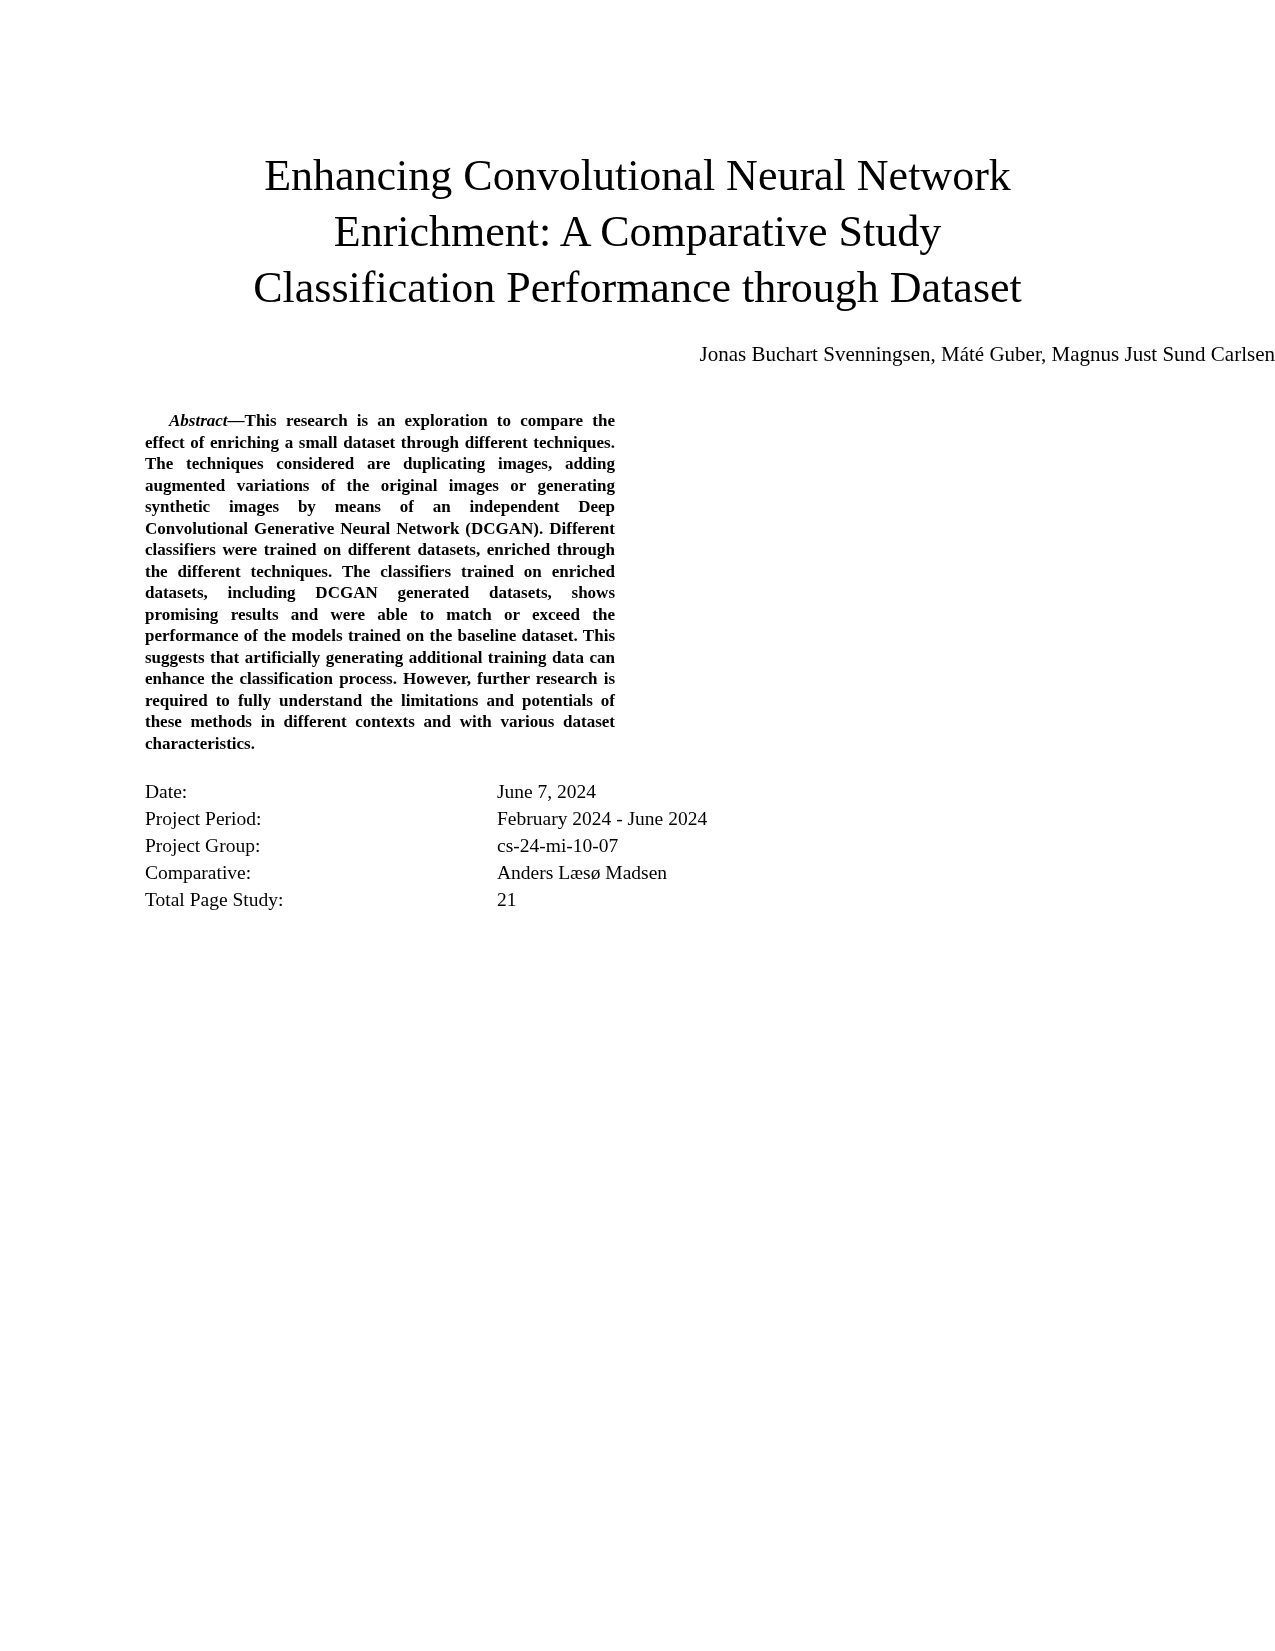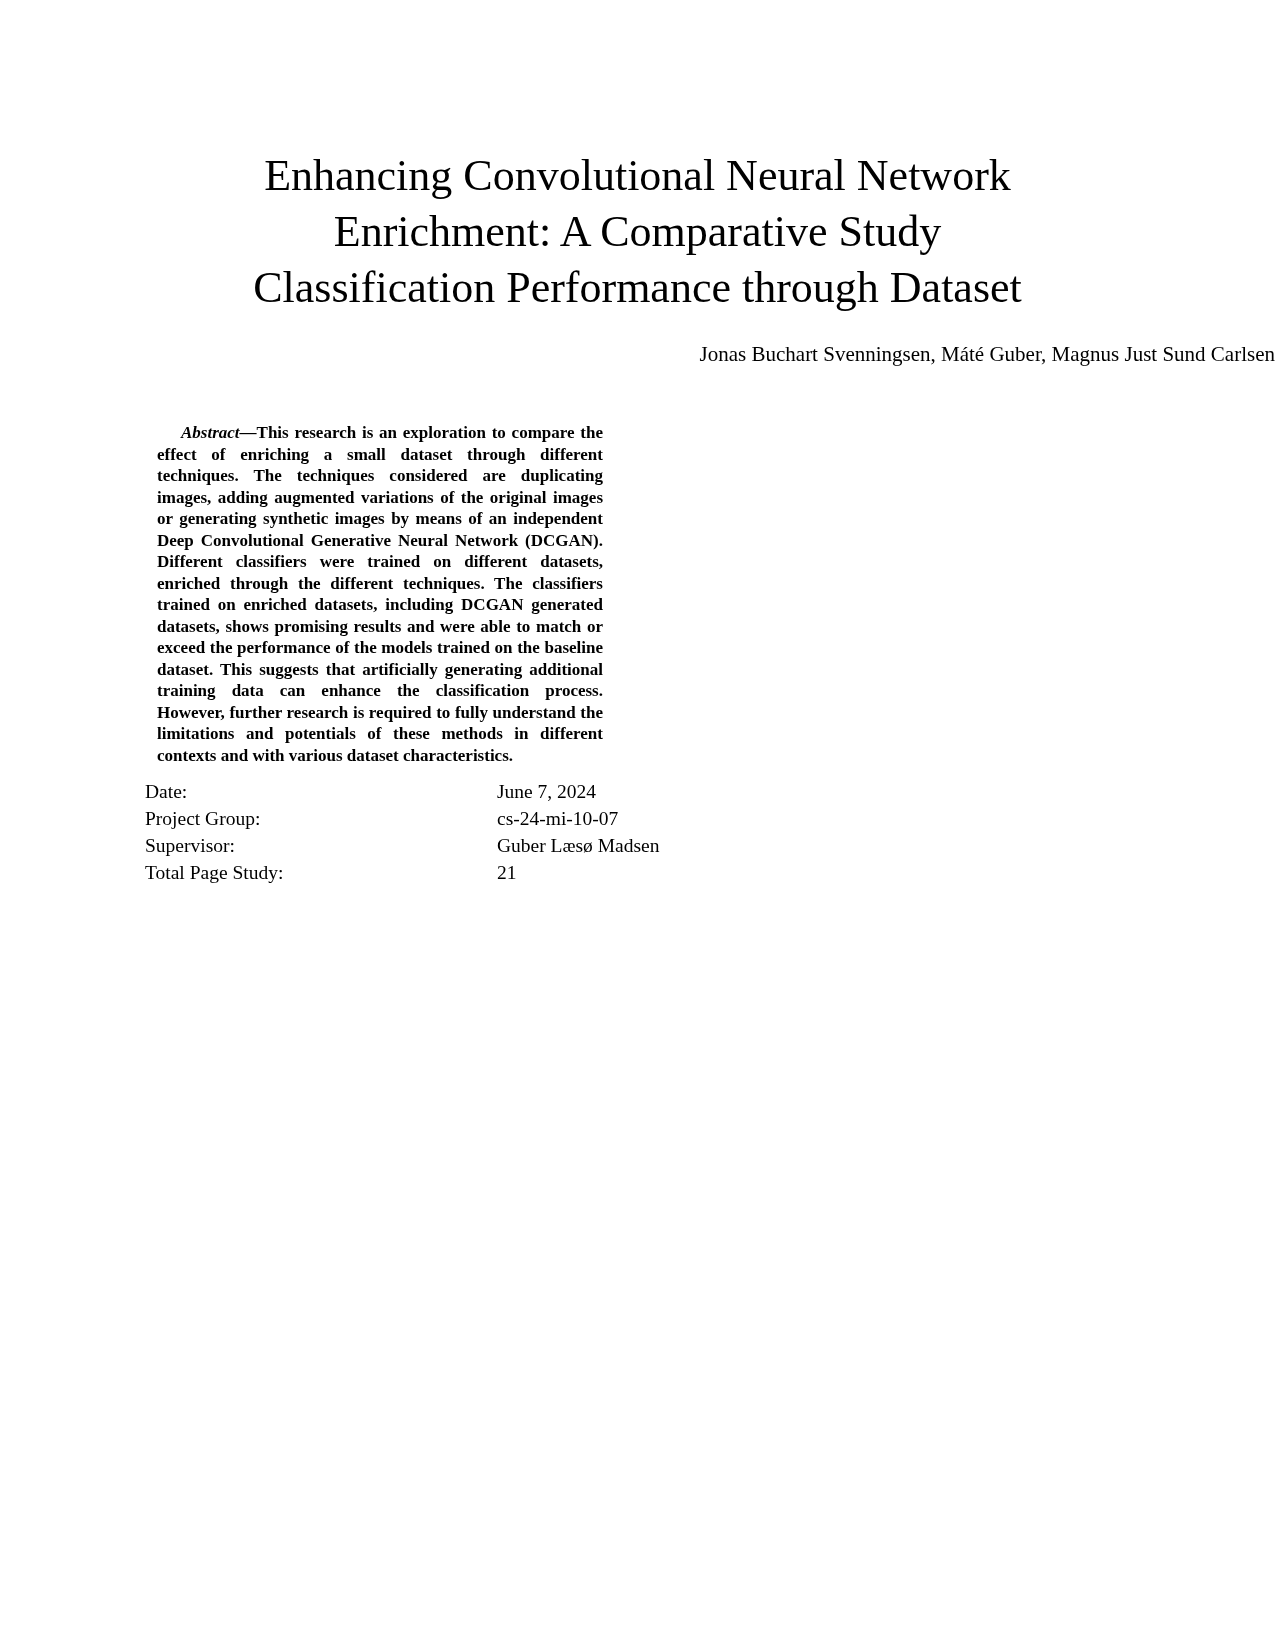--- a/index.html
+++ b/index.html
@@ -39,21 +39,21 @@
     position: absolute;
     top: 410px;
     left: 145px;
     width: 470px;
     font-size: 17px;
     line-height: 21.5px;
     font-weight: bold;
     text-align: justify;
   }
   .abstract-col p {
-    margin: 12px;
+    margin: 0;
     text-indent: 24px;
   }
   .abstract-lead {
     font-style: italic;
   }
   .meta-block {
     position: absolute;
     top: 778px;
     left: 145px;
     width: 640px;
@@ -90,26 +90,30 @@
   <div class="abstract-col">
     <p><span class="abstract-lead">Abstract</span><span>—This research is an exploration to compare the effect of enriching a small dataset through different techniques. The techniques considered are duplicating images, adding augmented variations of the original images or generating synthetic images by means of an independent Deep Convolutional Generative Neural Network (DCGAN). Different classifiers were trained on different datasets, enriched through the different techniques. The classifiers trained on enriched datasets, including DCGAN generated datasets, shows promising results and were able to match or exceed the performance of the models trained on the baseline dataset. This suggests that artificially generating additional training data can enhance the classification process. However, further research is required to fully understand the limitations and potentials of these methods in different contexts and with various dataset characteristics.</span></p>
   </div>
 
   <div class="meta-block">
     <div class="meta-row">
       <div class="meta-label">Date:</div>
       <div class="meta-value">June 7, 2024</div>
     </div>
     <div class="meta-row">
+      <div class="meta-label">Project Period:</div>
+      <div class="meta-value">February 2024 - June 2024</div>
+    </div>
+    <div class="meta-row">
       <div class="meta-label">Project Group:</div>
       <div class="meta-value">cs-24-mi-10-07</div>
     </div>
     <div class="meta-row">
-      <div class="meta-label">Supervisor:</div>
-      <div class="meta-value">Guber Læsø Madsen</div>
+      <div class="meta-label">Comparative:</div>
+      <div class="meta-value">Anders Læsø Madsen</div>
     </div>
     <div class="meta-row">
       <div class="meta-label">Total Page Study:</div>
       <div class="meta-value">21</div>
     </div>
   </div>
 
 </div>
 
 </body></html>

